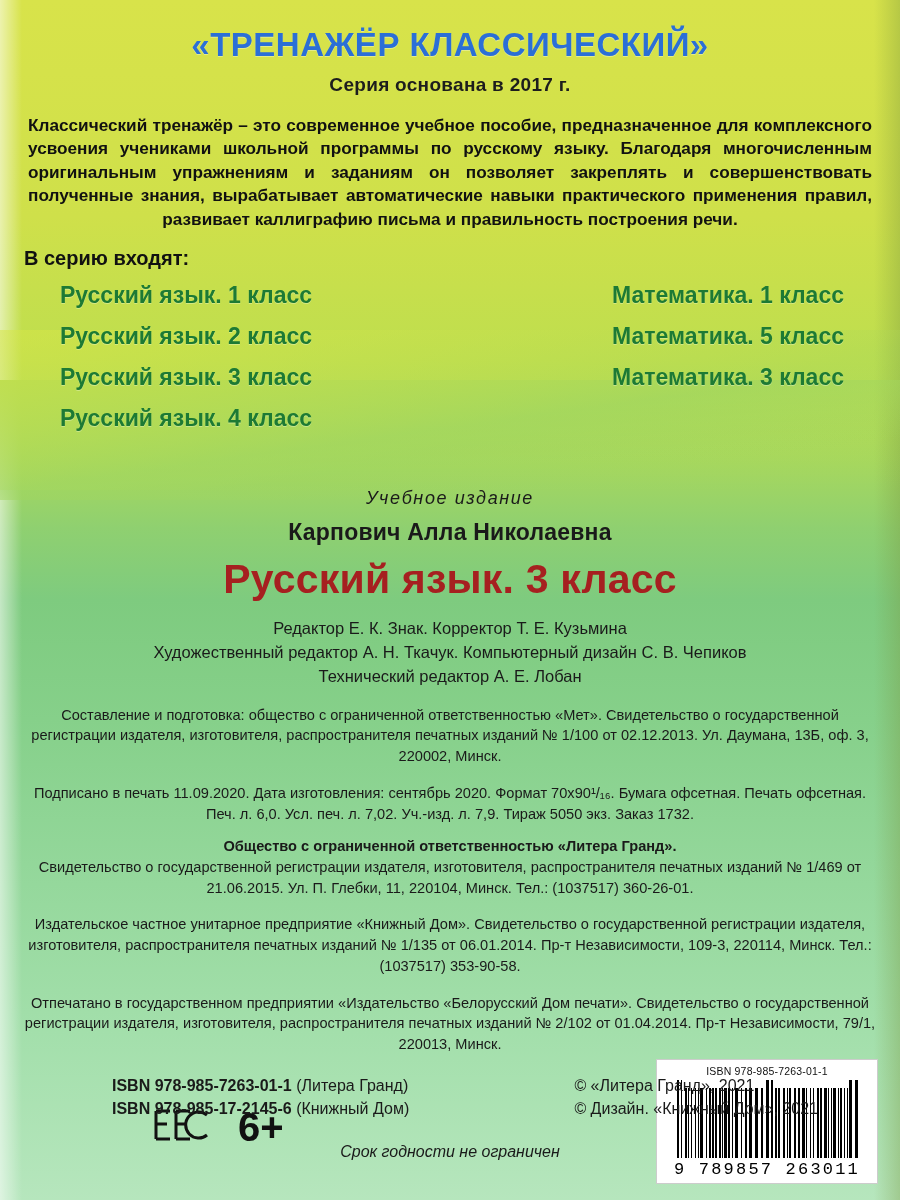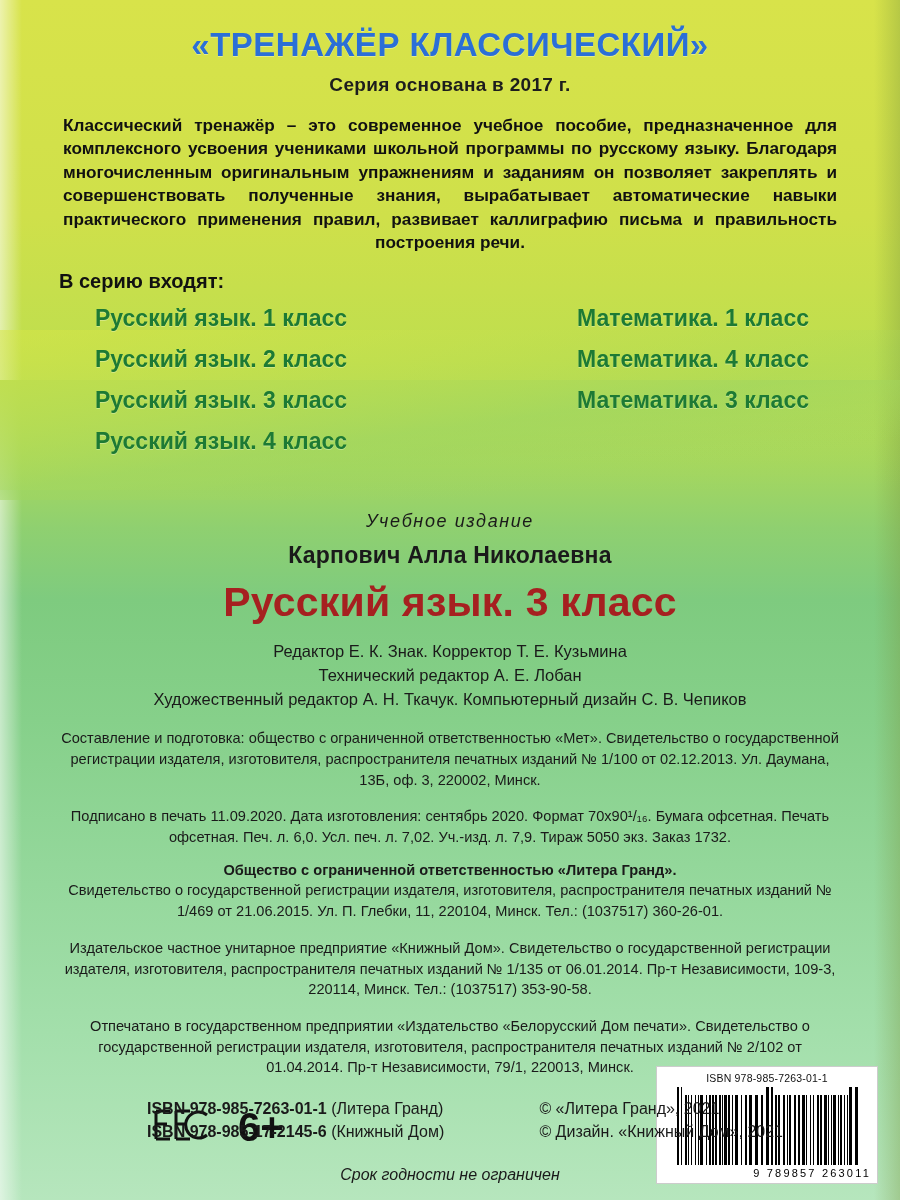--- a/index.html
+++ b/index.html
@@ -46,21 +46,21 @@
     position: absolute;
     left: 0; top: 330px;
     width: 900px; height: 160px;
     background: linear-gradient(168deg, rgba(215,230,70,0.55) 0%, rgba(160,214,96,0.25) 60%, rgba(128,205,120,0) 100%);
     pointer-events: none;
   }
 
   .content {
     position: relative;
     z-index: 3;
-    padding: 0 59px;
+    padding: 0 24px;
   }
 
   .series-title {
     text-align: center;
     color: #2b6fd6;
     font-weight: bold;
     font-size: 33px;
     letter-spacing: 0.5px;
     padding-top: 26px;
     text-shadow: 0 1px 0 rgba(255,255,255,0.35);
@@ -206,26 +206,26 @@
     align-items: flex-end;
     height: 78px;
     gap: 0;
     justify-content: center;
   }
   .barcode-bars span {
     display: block;
     background: #000;
   }
   .barcode-digits {
-    font-size: 11px;
+    font-size: 17px;
     letter-spacing: 2.2px;
-    text-align: right;
+    text-align: center;
     margin-top: 2px;
     color: #000;
-    font-family: Liberation Sans, sans-serif;
+    font-family: Liberation Mono, monospace;
   }
 </style>
 </head>
 <body>
 
 <div class="page">
   <div class="edge-left"></div>
   <div class="edge-right"></div>
   <div class="diag-band2"></div>
   <div class="diag-band"></div>
@@ -239,34 +239,34 @@
 
     <div class="book-columns">
       <div class="book-col">
         <div class="book-item">Русский язык. 1 класс</div>
         <div class="book-item">Русский язык. 2 класс</div>
         <div class="book-item">Русский язык. 3 класс</div>
         <div class="book-item">Русский язык. 4 класс</div>
       </div>
       <div class="book-col">
         <div class="book-item">Математика. 1 класс</div>
-        <div class="book-item">Математика. 4 класс</div>
+        <div class="book-item">Математика. 5 класс</div>
         <div class="book-item">Математика. 3 класс</div>
       </div>
     </div>
 
     <div class="imprint">
       <div class="edition-kind">Учебное издание</div>
       <div class="author">Карпович Алла Николаевна</div>
       <div class="book-title">Русский язык. 3 класс</div>
 
       <div class="credits">
         <div>Редактор Е. К. Знак. Корректор Т. Е. Кузьмина</div>
+        <div>Художественный редактор А. Н. Ткачук. Компьютерный дизайн С. В. Чепиков</div>
         <div>Технический редактор А. Е. Лобан</div>
-        <div>Художественный редактор А. Н. Ткачук. Компьютерный дизайн С. В. Чепиков</div>
       </div>
 
       <div class="block">Составление и подготовка: общество с ограниченной ответственностью «Мет». Свидетельство о государственной регистрации издателя, изготовителя, распространителя печатных изданий № 1/100 от 02.12.2013. Ул. Даумана, 13Б, оф. 3, 220002, Минск.</div>
       <div class="block">Подписано в печать 11.09.2020. Дата изготовления: сентябрь 2020. Формат 70х90¹/₁₆. Бумага офсетная. Печать офсетная. Печ. л. 6,0. Усл. печ. л. 7,02. Уч.-изд. л. 7,9. Тираж 5050 экз. Заказ 1732.</div>
 
       <div class="block tight">
         <div><b>Общество с ограниченной ответственностью «Литера Гранд».</b></div>
         <div>Свидетельство о государственной регистрации издателя, изготовителя, распространителя печатных изданий № 1/469 от 21.06.2015. Ул. П. Глебки, 11, 220104, Минск. Тел.: (1037517) 360-26-01.</div>
       </div>
 

